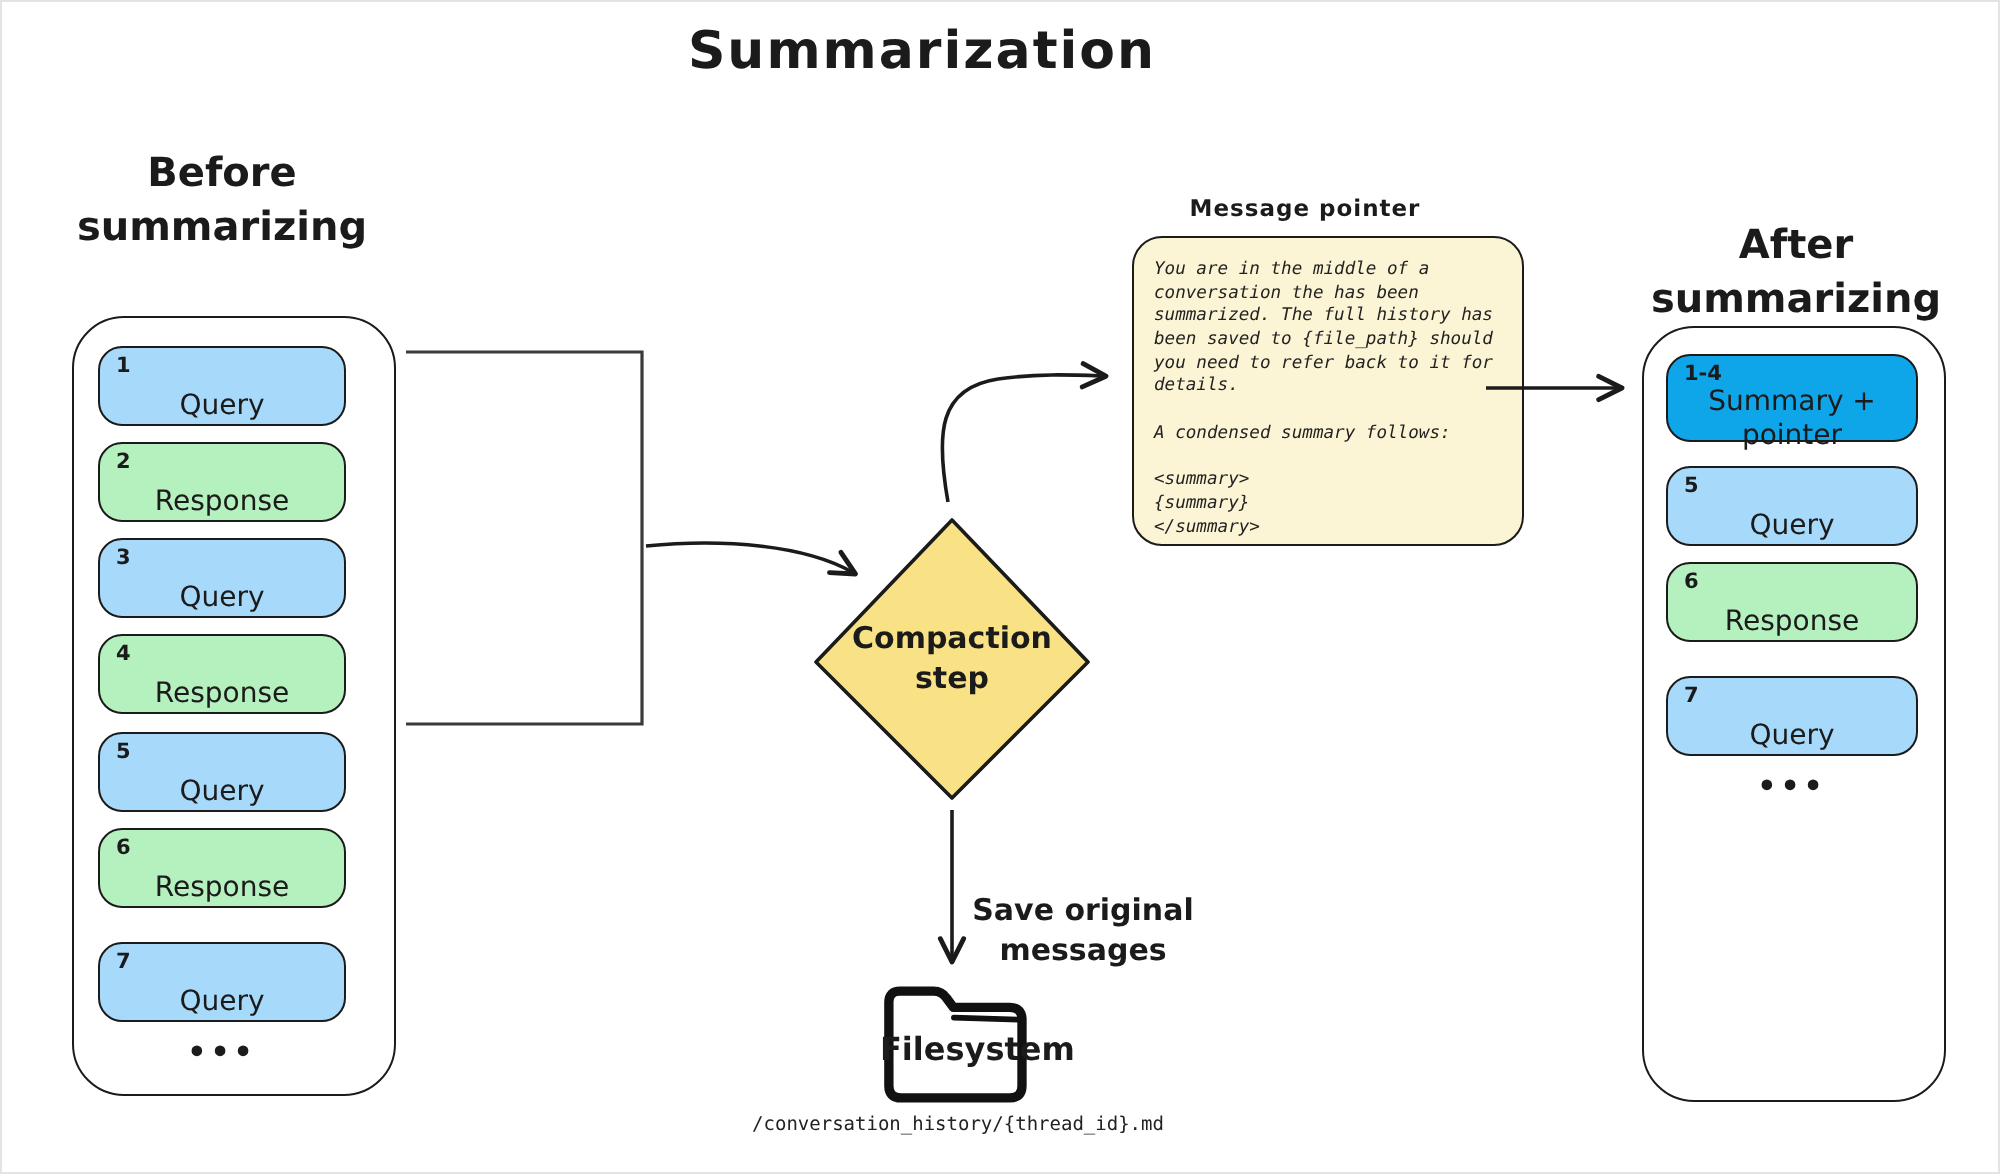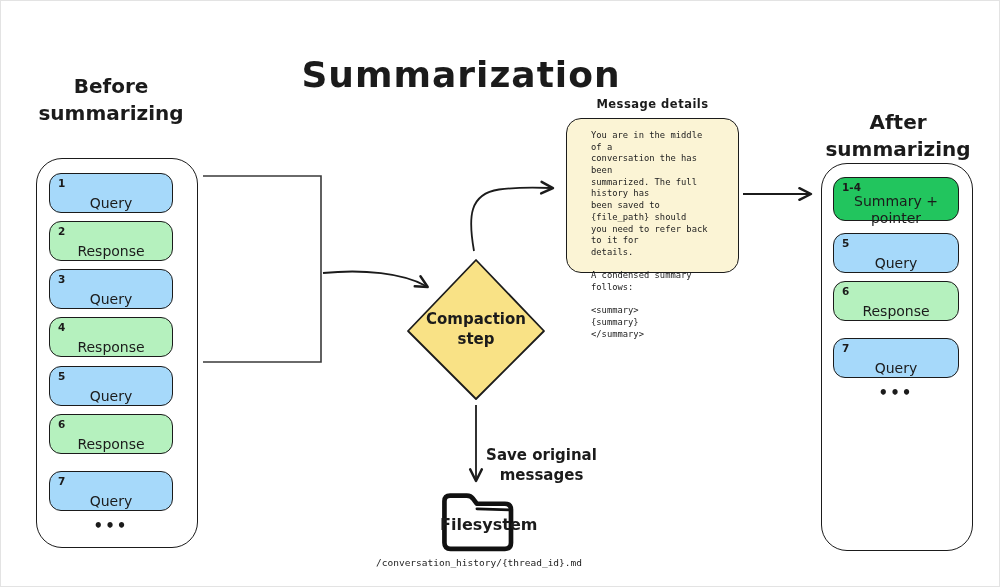--- a/index.html
+++ b/index.html
@@ -10,21 +10,21 @@
     border:1px solid #e3e3e3;
     box-sizing:border-box;
     font-family:"DejaVu Sans","Liberation Sans",sans-serif;
     color:#1b1b1b;
     overflow:hidden;
   }
   .hand{font-family:"DejaVu Sans","Liberation Sans",sans-serif;}
   .mono{font-family:"DejaVu Sans Mono","Liberation Mono",monospace;}
   .title{
     position:absolute;top:10px;left:250px;width:420px;
-    text-align:center;font-size:36px;font-weight:700;letter-spacing:1px;margin-top:43px;
+    text-align:center;font-size:26px;font-weight:700;letter-spacing:1px;
   }
   .section-heading{
     position:absolute;text-align:center;font-size:20px;font-weight:600;
     line-height:1.35;white-space:pre-line;
   }
   .container-box{
     position:absolute;border:1.8px solid #1b1b1b;border-radius:26px;background:#ffffff;
   }
   .msg{
     position:absolute;border:1.6px solid #1b1b1b;border-radius:12px;
@@ -32,36 +32,36 @@
   }
   .msg .num{
     position:absolute;top:3px;left:8px;font-size:10.5px;font-weight:600;
   }
   .msg .label{
     font-size:14px;font-weight:500;margin-top:21px;text-align:center;
     white-space:pre-line;line-height:1.2;
   }
   .q{background:#a6d9fa;}
   .r{background:#b5f1be;}
-  .s{background:#22c55e;}
+  .s{background:#0ea5e9;}
   .ellipsis{
     position:absolute;font-size:15px;font-weight:700;letter-spacing:2px;text-align:center;
   }
   .diamond-label{
     position:absolute;left:405px;top:308px;width:140px;text-align:center;
     font-size:15px;font-weight:600;line-height:1.35;white-space:pre-line;z-index:3;
   }
   .note-heading{
     position:absolute;left:565px;top:96px;width:173px;text-align:center;
     font-size:11.5px;font-weight:600;letter-spacing:.5px;
   }
   .note-box{
-    position:absolute;left:565px;top:117px;width:173px;height:155px;
+    position:absolute;left:565px;top:117px;width:196px;height:155px;
     background:#fbf4d5;border:1.7px solid #1b1b1b;border-radius:15px;
-    box-sizing:border-box;padding:11px 24px;
+    box-sizing:border-box;padding:11px 10px;font-style:italic;
   }
   .note-body{
     font-size:8.8px;line-height:1.33;white-space:pre-line;color:#222;
   }
   .save-label{
     position:absolute;left:483px;top:444px;width:115px;text-align:center;
     font-size:15px;font-weight:600;line-height:1.35;white-space:pre-line;
   }
   .folder{position:absolute;left:439px;top:489px;width:80px;height:63px;}
   .folder-label{
@@ -112,21 +112,21 @@
   </div>
   <div class="msg q" style="left:48px;top:470px;width:124px;height:40px;">
     <span class="num">7</span>
     <span class="label">Query</span>
   </div>
   <div class="ellipsis" style="left:48px;top:516px;width:124px;">•••</div>
 
   <div class="diamond-label">Compaction
 step</div>
 
-  <div class="note-heading">Message details</div>
+  <div class="note-heading">Message pointer</div>
   <div class="note-box">
     <div class="note-body mono">You are in the middle of a
 conversation the has been
 summarized. The full history has
 been saved to {file_path} should
 you need to refer back to it for
 details.
 
 A condensed summary follows:
 

